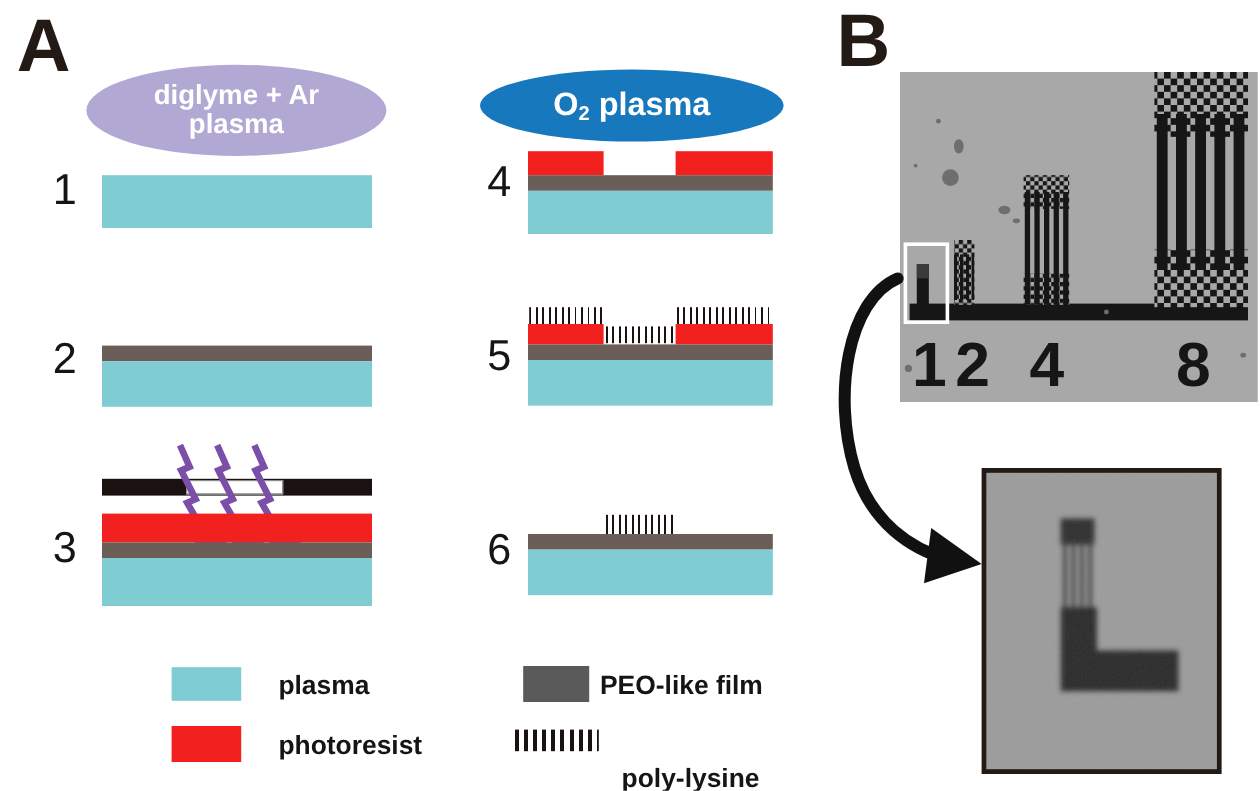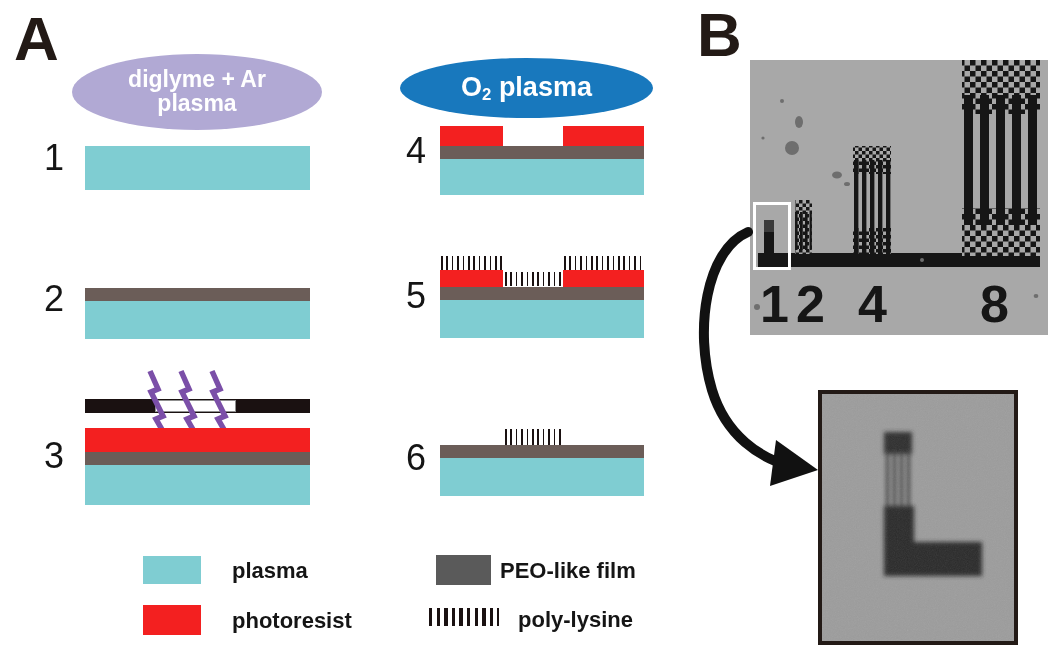--- a/index.html
+++ b/index.html
@@ -219,21 +219,21 @@
       <div class="legend-swatch" style="left:143px; top:556px; width:58px; height:28px; background:#7fcdd2;"></div>
       <div class="legend-text" style="left:232px; top:560px;">plasma</div>
 
       <div class="legend-swatch" style="left:143px; top:605px; width:58px; height:30px; background:#f32020;"></div>
       <div class="legend-text" style="left:232px; top:610px;">photoresist</div>
 
       <div class="legend-swatch" style="left:436px; top:555px; width:55px; height:30px; background:#5a5a5a;"></div>
       <div class="legend-text" style="left:500px; top:560px;">PEO-like film</div>
 
       <div class="bristles thick" style="left:429px; top:608px; width:70px; height:18px;"></div>
-      <div class="legend-text" style="left:518px; top:609px;">poly-lysine</div>
+      <div class="legend-text" style="left:518px; top:638px;">poly-lysine</div>
     </div>
   </div>
 
   <div>
 
     <div class="panel-label" id="panel-b-label">B</div>
 
     <div id="micrograph">
       <svg width="298" height="275">
         <defs>

